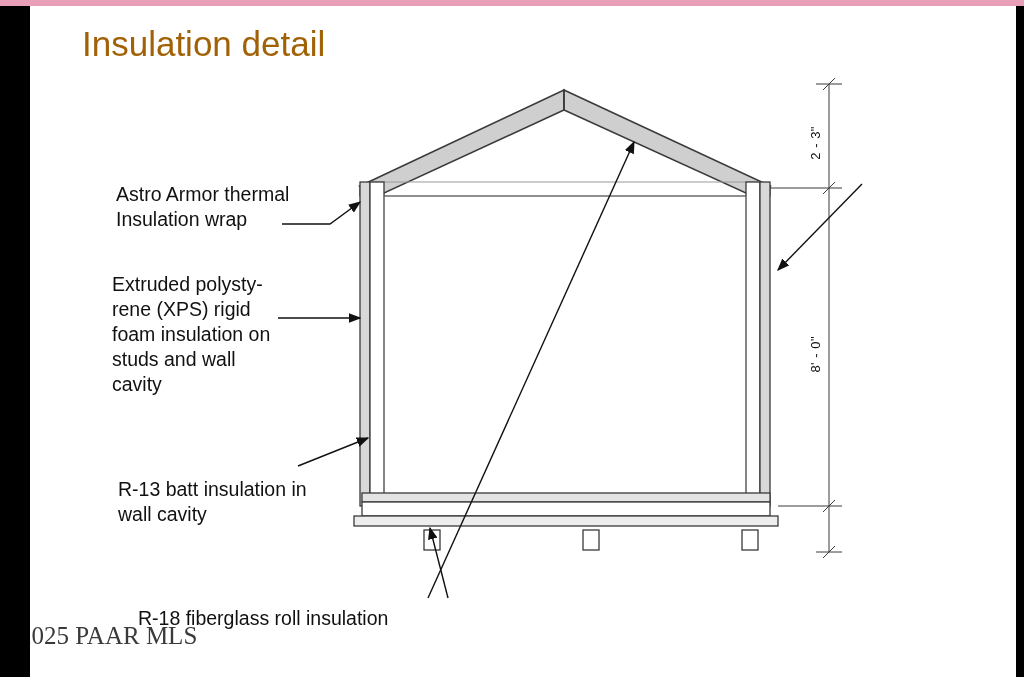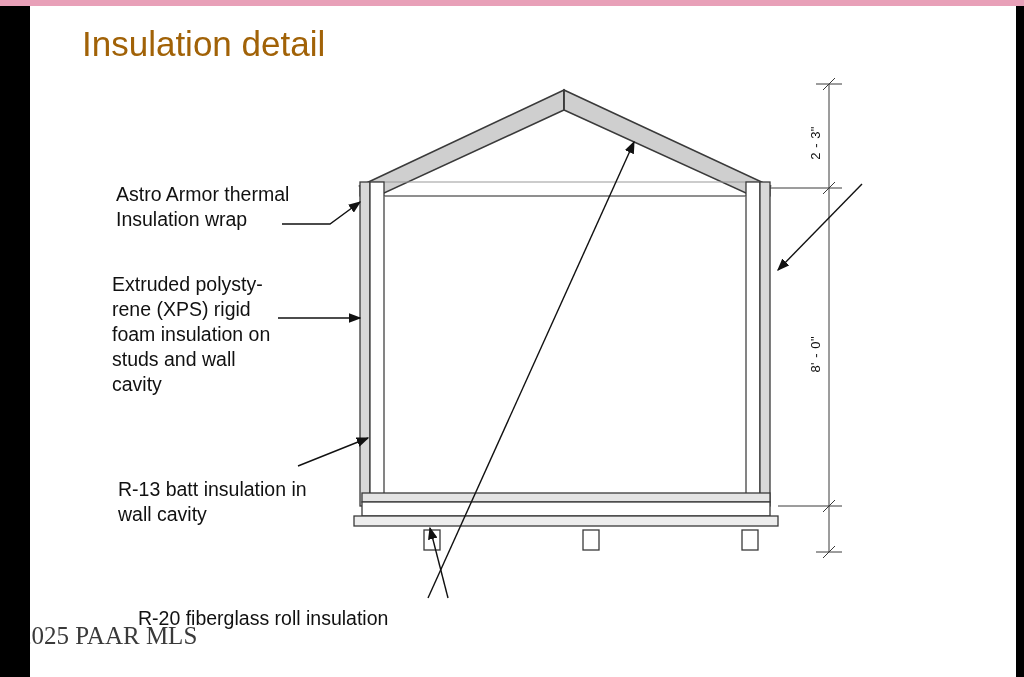--- a/index.html
+++ b/index.html
@@ -169,21 +169,21 @@
 
     <div class="label" id="lbl-astro">Astro Armor thermal
 Insulation wrap</div>
     <div class="label" id="lbl-xps">Extruded polysty-
 rene (XPS) rigid
 foam insulation on
 studs and wall
 cavity</div>
     <div class="label" id="lbl-r13">R-13 batt insulation in
 wall cavity</div>
-    <div class="label" id="lbl-r19">R-20 fiberglass roll insulation</div>
+    <div class="label" id="lbl-r19">R-18 fiberglass roll insulation</div>
 
     <div class="dim-text" id="dim-roof">2 - 3"</div>
     <div class="dim-text" id="dim-wall">8' - 0"</div>
 
     <div id="watermark">©2025 PAAR MLS</div>
 
   </div>
 </div>
 
 </body></html>

